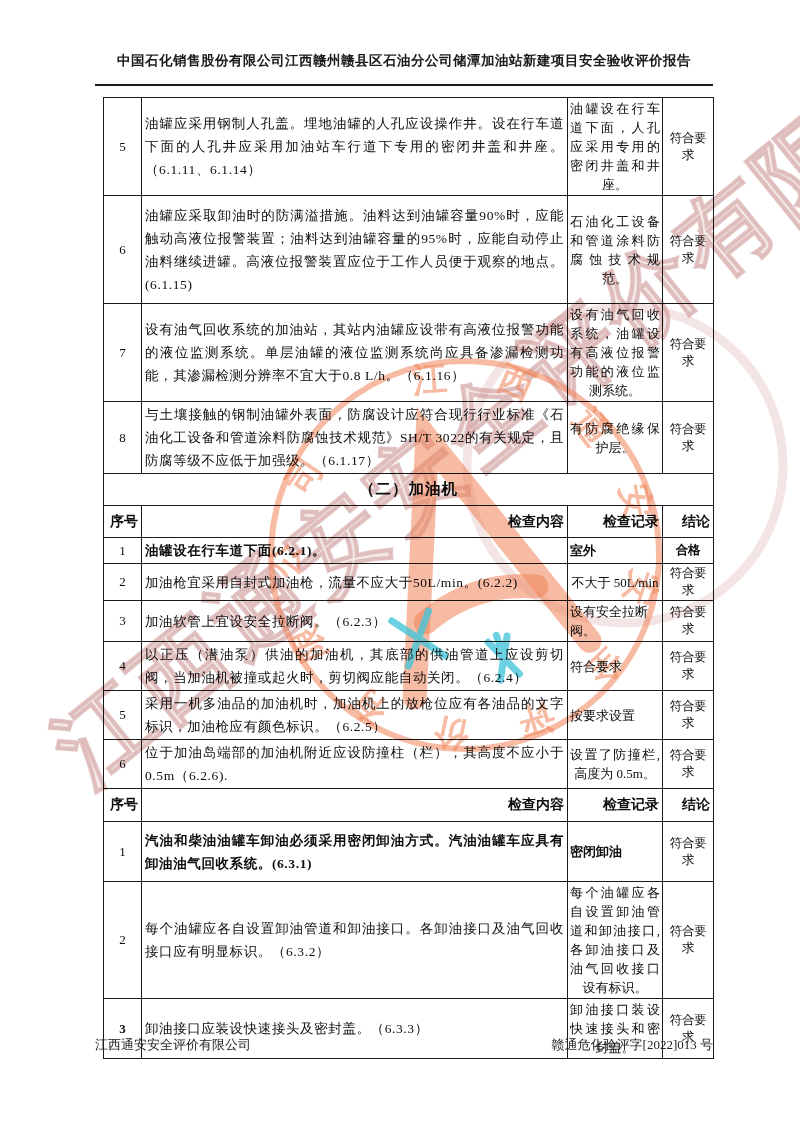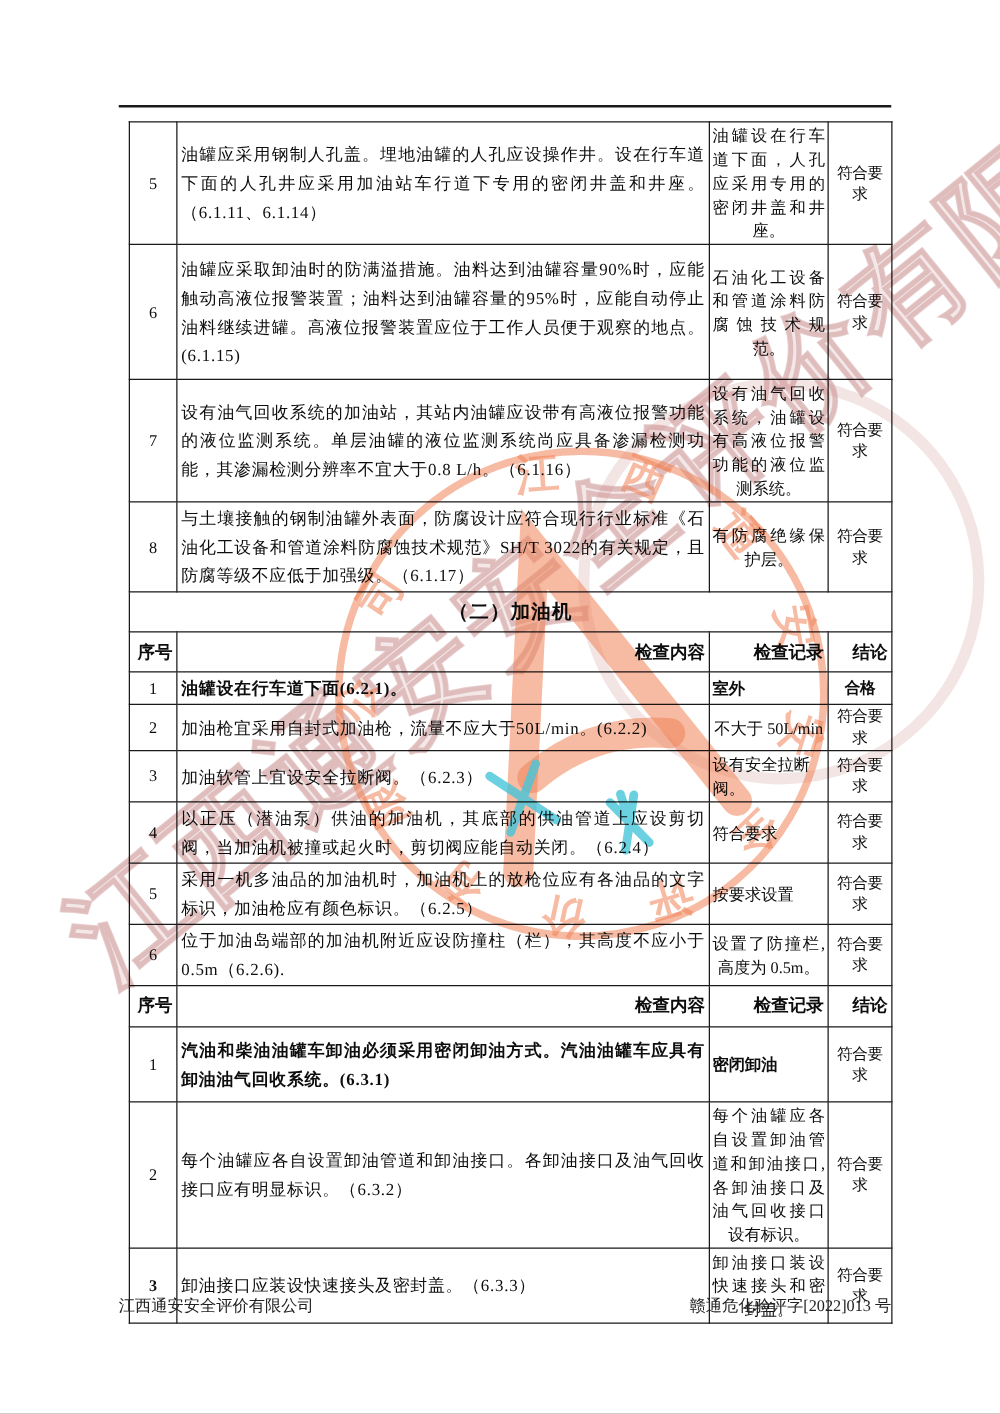--- a/index.html
+++ b/index.html
@@ -73,20 +73,21 @@
     transform:rotate(-39deg); transform-origin:0 50%;
     font-family:"Liberation Serif",serif;
   }
   .hatch-circle{ position:absolute; left:455px; top:295px; }
 </style>
 </head>
 <body>
 
 <div class="page">
 
+  <div class="doc-header">中国石化销售股份有限公司江西赣州赣县区石油分公司储潭加油站新建项目安全验收评价报告</div>
   <div class="header-rule"></div>
 
   <table class="tbl">
     <colgroup>
       <col style="width:38px">
         <col style="width:426px">
         <col style="width:95px">
         <col style="width:51px">
     </colgroup>
     <tbody id="tbody">

